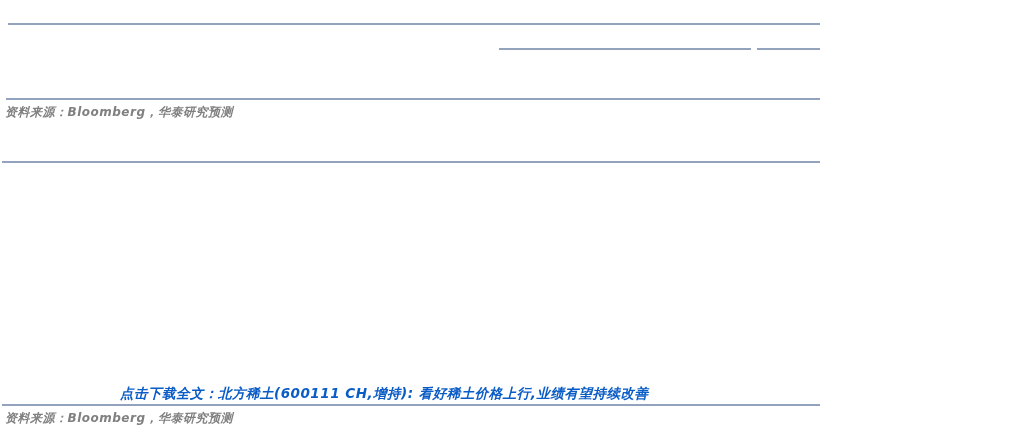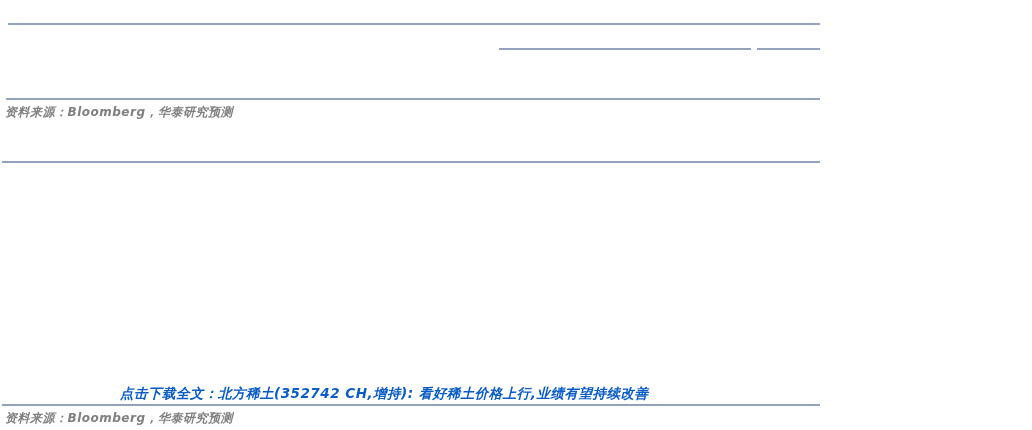--- a/index.html
+++ b/index.html
@@ -63,19 +63,19 @@
 
   <div class="rule rule-table1-top"></div>
   <div class="rule rule-table1-hdr-left"></div>
   <div class="rule rule-table1-hdr-right"></div>
   <div class="rule rule-table1-bottom"></div>
 
   <div class="src-note src-note-1">资料来源：Bloomberg，华泰研究预测</div>
 
   <div class="rule rule-table2-top"></div>
 
-  <a class="download-link" href="#">点击下载全文：北方稀土(352742 CH,增持): 看好稀土价格上行,业绩有望持续改善</a>
+  <a class="download-link" href="#">点击下载全文：北方稀土(600111 CH,增持): 看好稀土价格上行,业绩有望持续改善</a>
 
   <div class="rule rule-table2-bottom"></div>
 
   <div class="src-note src-note-2">资料来源：Bloomberg，华泰研究预测</div>
 
 </div>
 
 </body></html>

